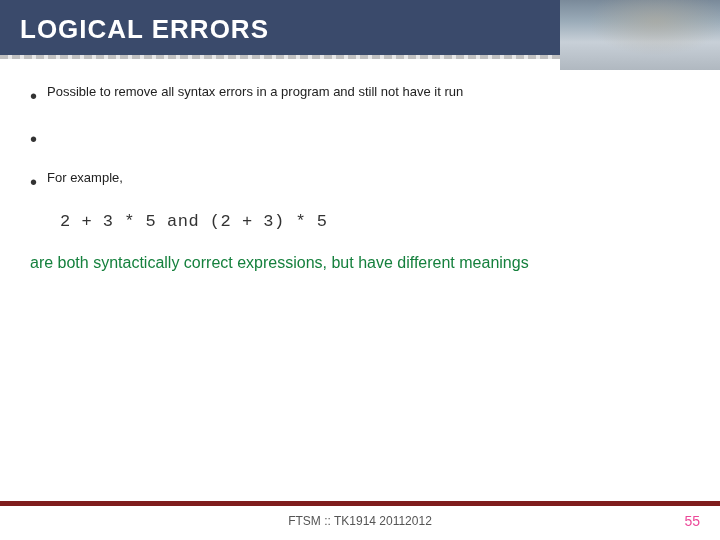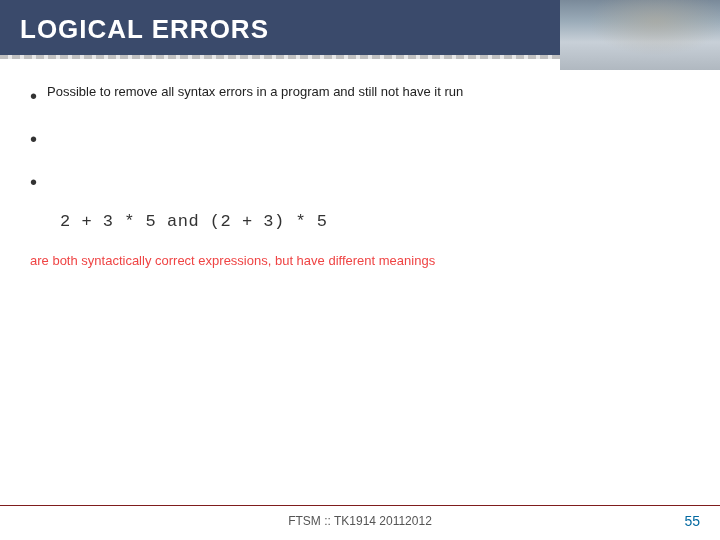--- a/index.html
+++ b/index.html
@@ -97,52 +97,52 @@
       font-size: 13px;
       color: #222;
       line-height: 1.45;
     }
 
     .code-line {
       font-family: 'Courier New', Courier, monospace;
       font-size: 17px;
       color: #333;
       margin-left: 30px;
-      margin-bottom: 14px;
+      margin-bottom: 20px;
       letter-spacing: 0.5px;
     }
 
     .summary-text {
-      font-size: 13px;
-      color: #ef4444;
+      font-size: 16px;
+      color: #15803d;
       line-height: 1.45;
       margin-left: 0;
-      margin-top: 7px;
+      margin-top: 0;
     }
 
     .footer {
       display: flex;
       justify-content: center;
       align-items: center;
       padding: 8px 20px;
-      border-top: 1px solid #7f1d1d;
+      border-top: 5px solid #7f1d1d;
       position: relative;
     }
 
     .footer-center {
       font-size: 12px;
       color: #555;
       text-align: center;
     }
 
     .footer-page {
       position: absolute;
       right: 20px;
       font-size: 14px;
-      color: #0369a1;
+      color: #ec4899;
     }
   </style>
 </head>
 <body>
 
 <div class="slide">
 
   <div class="header">
     <span class="header-title">LOGICAL ERRORS</span>
     <div class="header-image">
@@ -160,20 +160,21 @@
       <span class="bullet-dot">•</span>
       <span class="bullet-text">Possible to remove all syntax errors in a program and still not have it run</span>
     </div>
 
     <div class="bullet-item">
       <span class="bullet-dot">•</span>
     </div>
 
     <div class="bullet-item">
       <span class="bullet-dot">•</span>
+      <span class="bullet-text">For example,</span>
     </div>
 
     <div class="code-line">2 + 3 * 5  and  (2 + 3) * 5</div>
 
     <div class="summary-text">are both syntactically correct expressions, but have different meanings</div>
 
   </div>
 
   <div class="footer">
     <span class="footer-center">FTSM :: TK1914 20112012</span>

